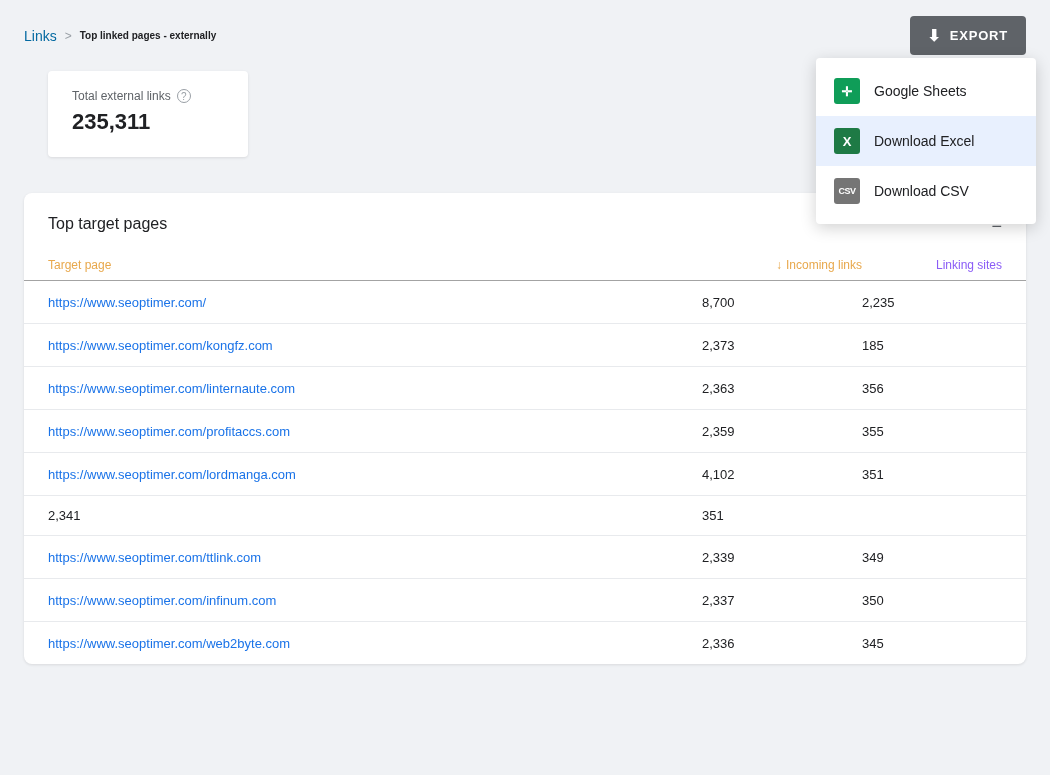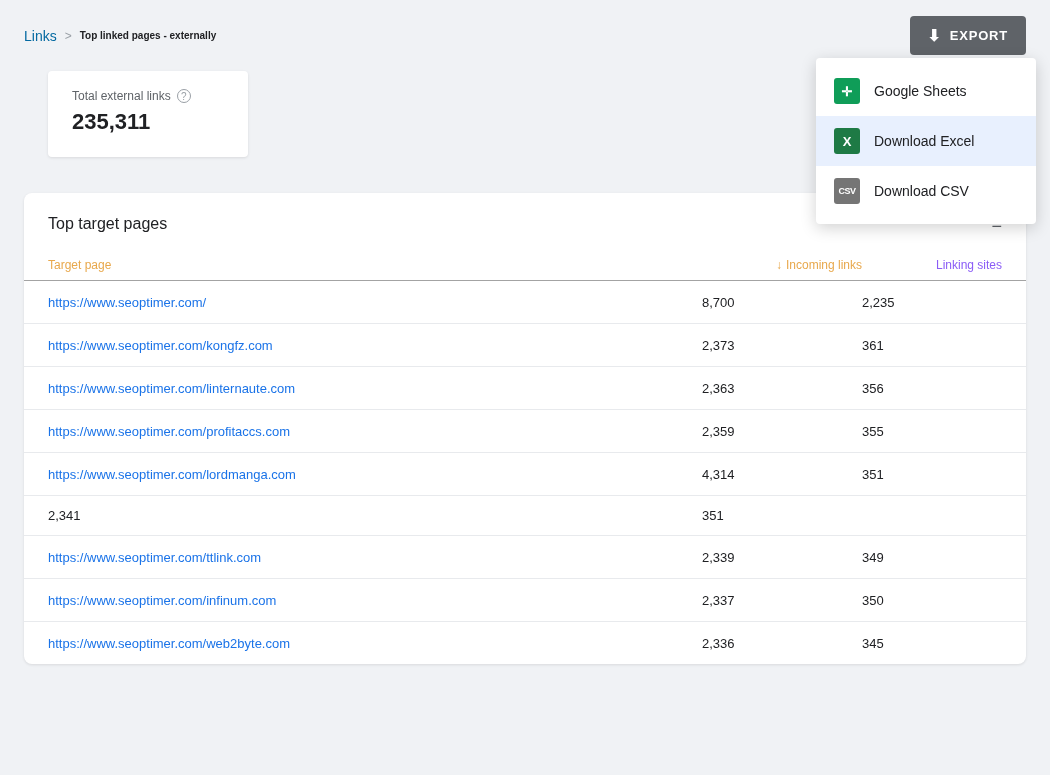--- a/index.html
+++ b/index.html
@@ -239,41 +239,41 @@
         <a class="row-link">https://www.seoptimer.com/</a>
       </div>
       <div class="row-num">8,700</div>
       <div class="row-num">2,235</div>
     </div>
       <div class="table-row">
       <div>
         <a class="row-link">https://www.seoptimer.com/kongfz.com</a>
       </div>
       <div class="row-num">2,373</div>
-      <div class="row-num">361</div>
+      <div class="row-num">185</div>
     </div>
       <div class="table-row">
       <div>
         <a class="row-link">https://www.seoptimer.com/linternaute.com</a>
       </div>
       <div class="row-num">2,363</div>
       <div class="row-num">356</div>
     </div>
       <div class="table-row">
       <div>
         <a class="row-link">https://www.seoptimer.com/profitaccs.com</a>
       </div>
       <div class="row-num">2,359</div>
       <div class="row-num">355</div>
     </div>
       <div class="table-row">
       <div>
         <a class="row-link">https://www.seoptimer.com/lordmanga.com</a>
       </div>
-      <div class="row-num">4,314</div>
+      <div class="row-num">4,102</div>
       <div class="row-num">351</div>
     </div>
       <div class="table-row">
       <div class="row-num">2,341</div>
       <div class="row-num">351</div>
     </div>
       <div class="table-row">
       <div>
         <a class="row-link">https://www.seoptimer.com/ttlink.com</a>
       </div>

